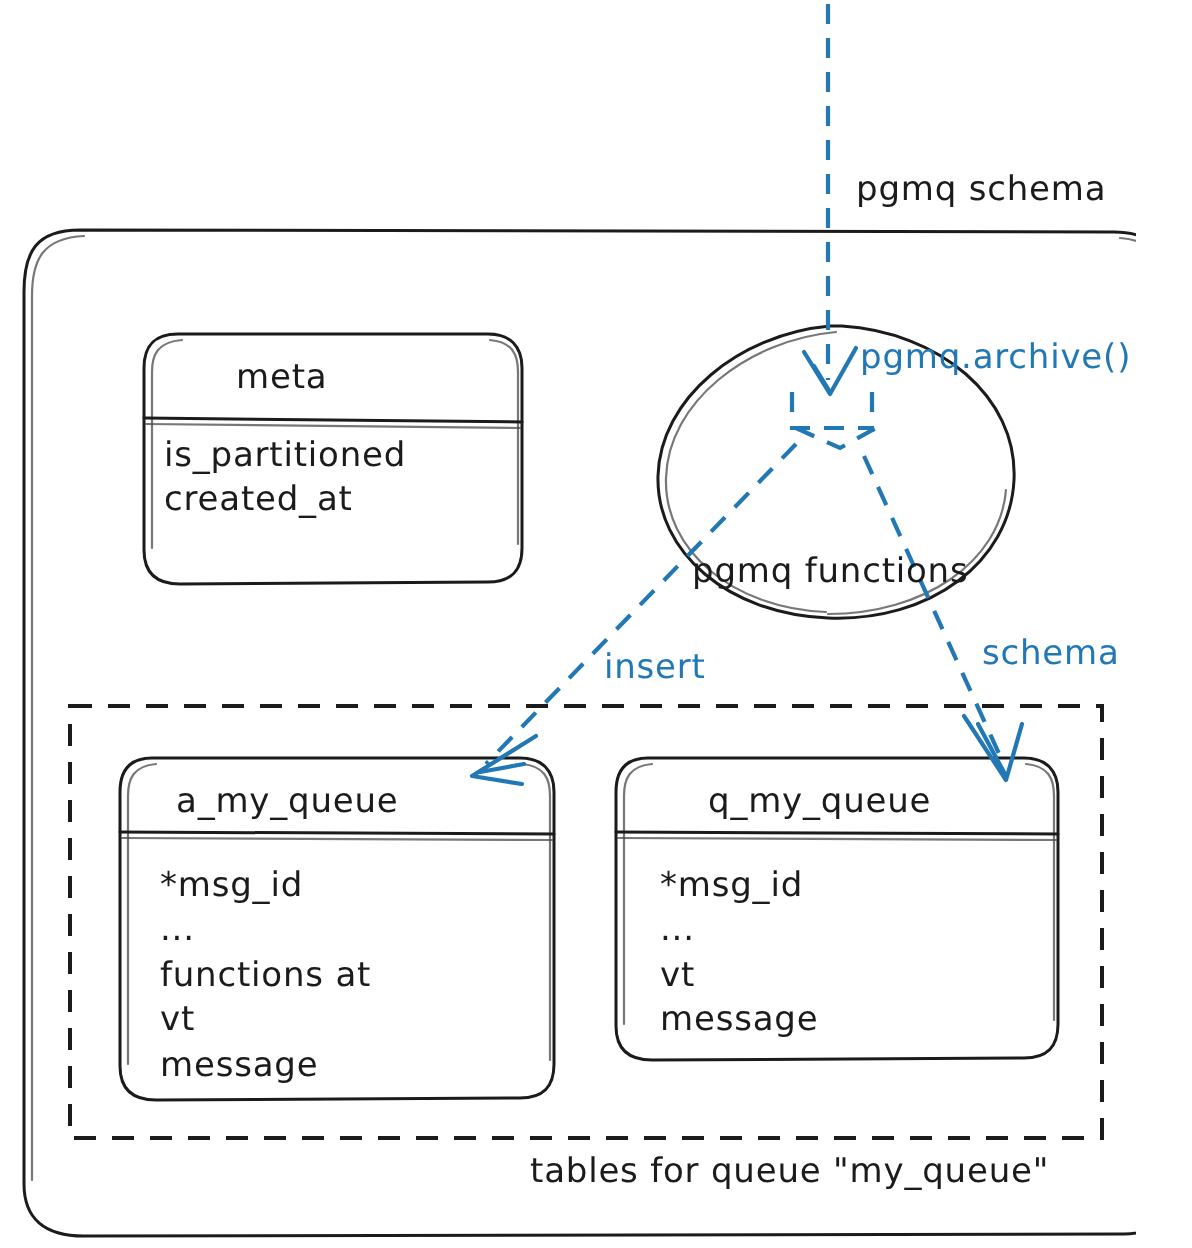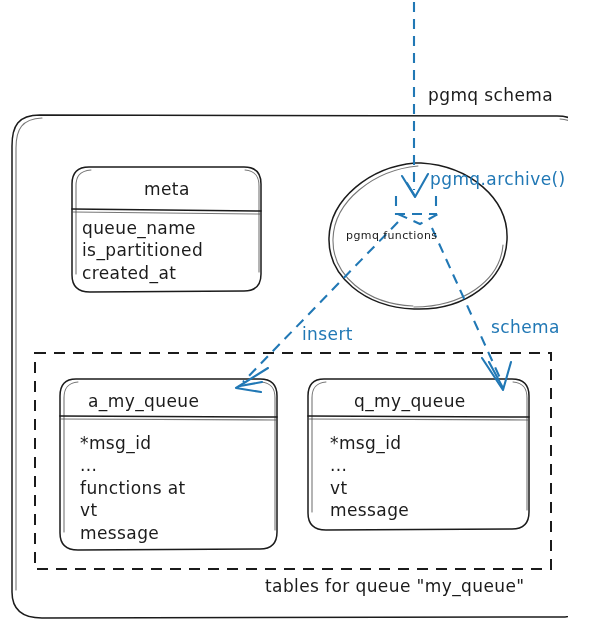--- a/index.html
+++ b/index.html
@@ -66,21 +66,21 @@
     font-family: "DejaVu Sans", sans-serif;
     color: #1b1b1b;
     white-space: nowrap;
     letter-spacing: 0.4px;
     line-height: 1.32;
   }
   .hand.blue { color: #2178b5; }
   .t-schema  { font-size: 17px; }
   .t-title   { font-size: 17px; }
   .t-field   { font-size: 17px; }
-  .t-circle  { font-size: 11px; }
+  .t-circle  { font-size: 17px; margin-top: 46px; }
   .t-edge    { font-size: 17px; }
   .t-caption { font-size: 17px; }
   .fieldlist { display: block; }
   .fieldlist > span { display: block; }
 </style>
 </head>
 <body>
 
 <div id="canvas">
 
@@ -189,24 +189,23 @@
     <g>
       <path class="blue-dash" d="M 432 228 L 500 378"></path>
       <path class="blue-solid" d="M 482 358 L 503 390 L 511 362"></path>
       <path class="blue-solid" d="M 489 362 L 503 388"></path>
     </g>
 
   </svg>
 
   <div class="hand t-schema" style="left:428px; top:84px;">pgmq schema</div>
 
-  <div class="hand t-title" style="left:118px; top:178px;margin-left:26px;">meta</div>
+  <div class="hand t-title" style="left:118px; top:178px;">meta</div>
 
   <div class="hand t-field fieldlist" style="left:82px; top:217px;">
-    <span>queue_name</span>
     <span>is_partitioned</span>
     <span>created_at</span>
   </div>
 
   <div class="hand t-circle" style="left:346px; top:229px;">pgmq functions</div>
 
   <div class="hand t-edge blue" style="left:430px; top:168px;">pgmq.archive()</div>
 
   <div class="hand t-edge blue" style="left:302px; top:323px;">insert</div>
 

